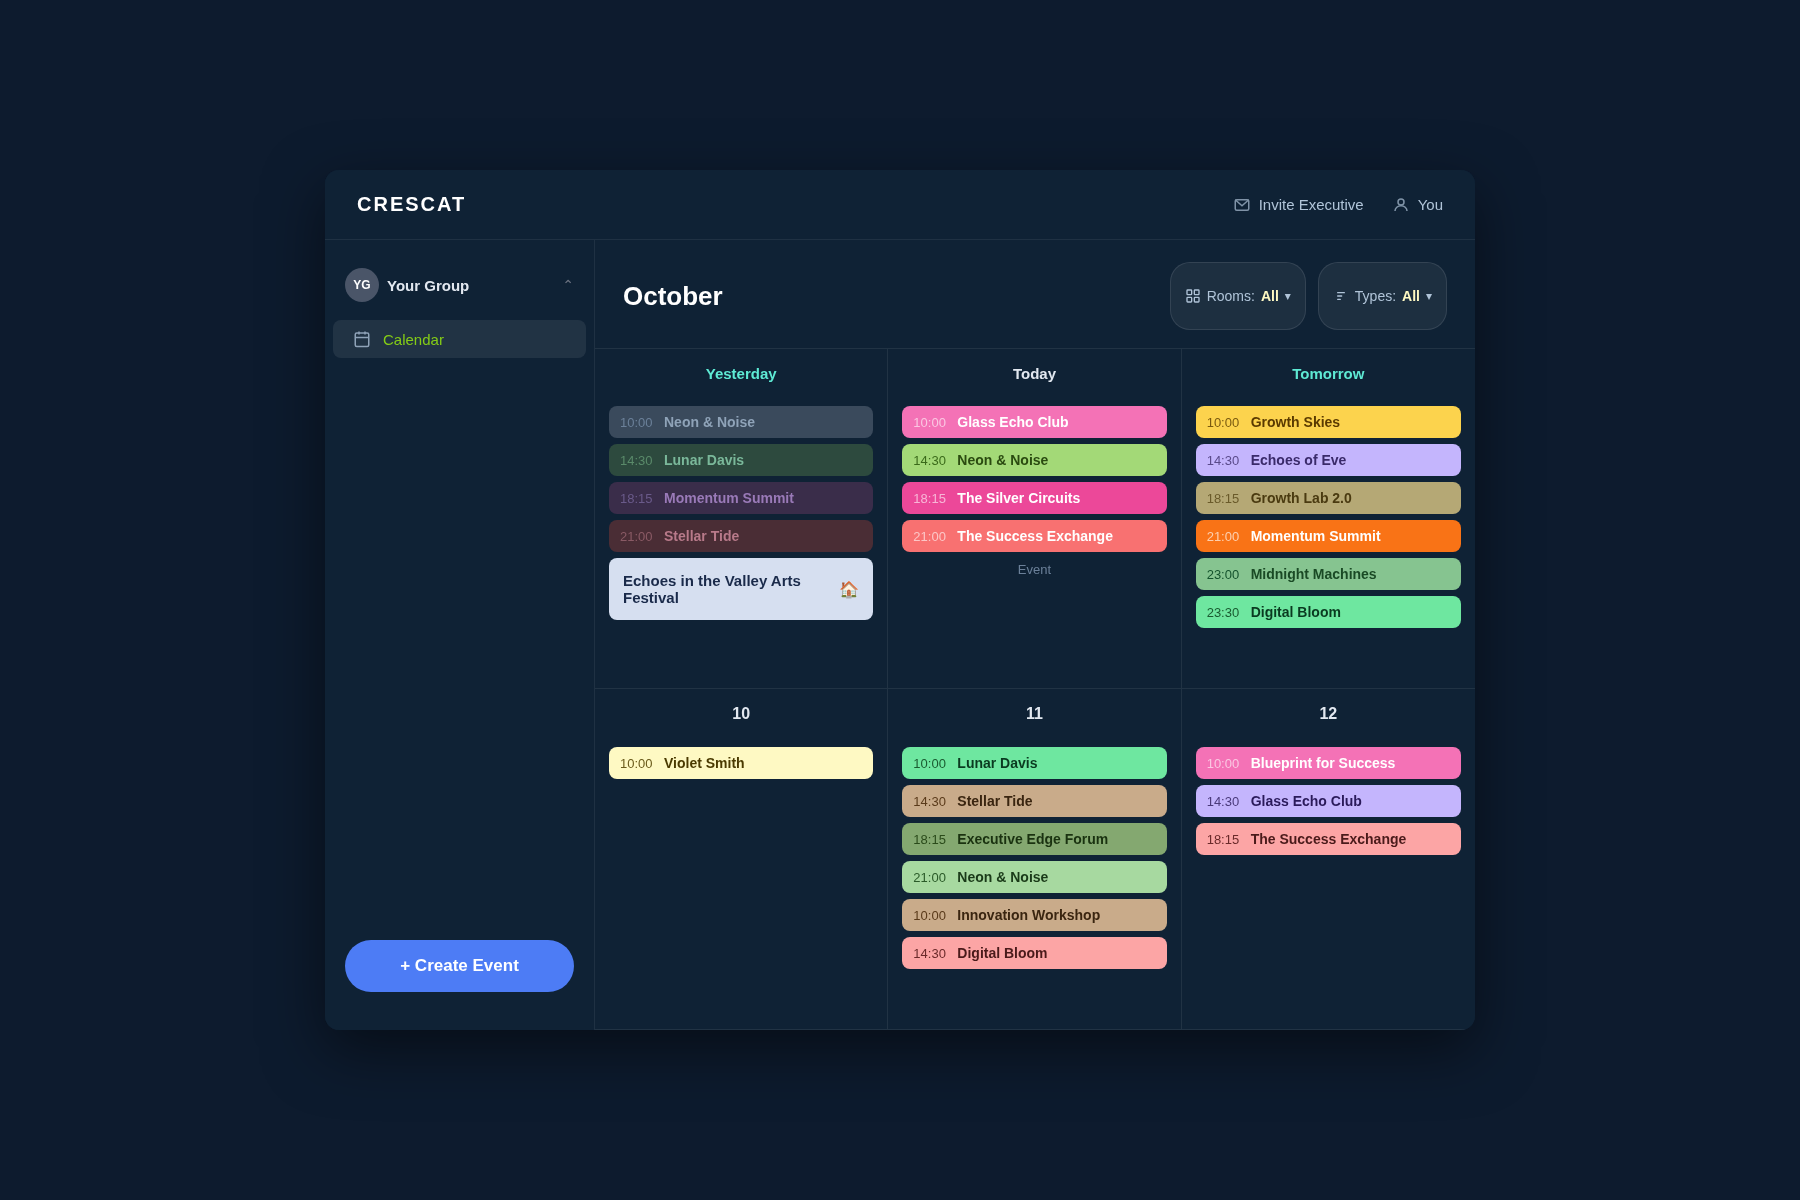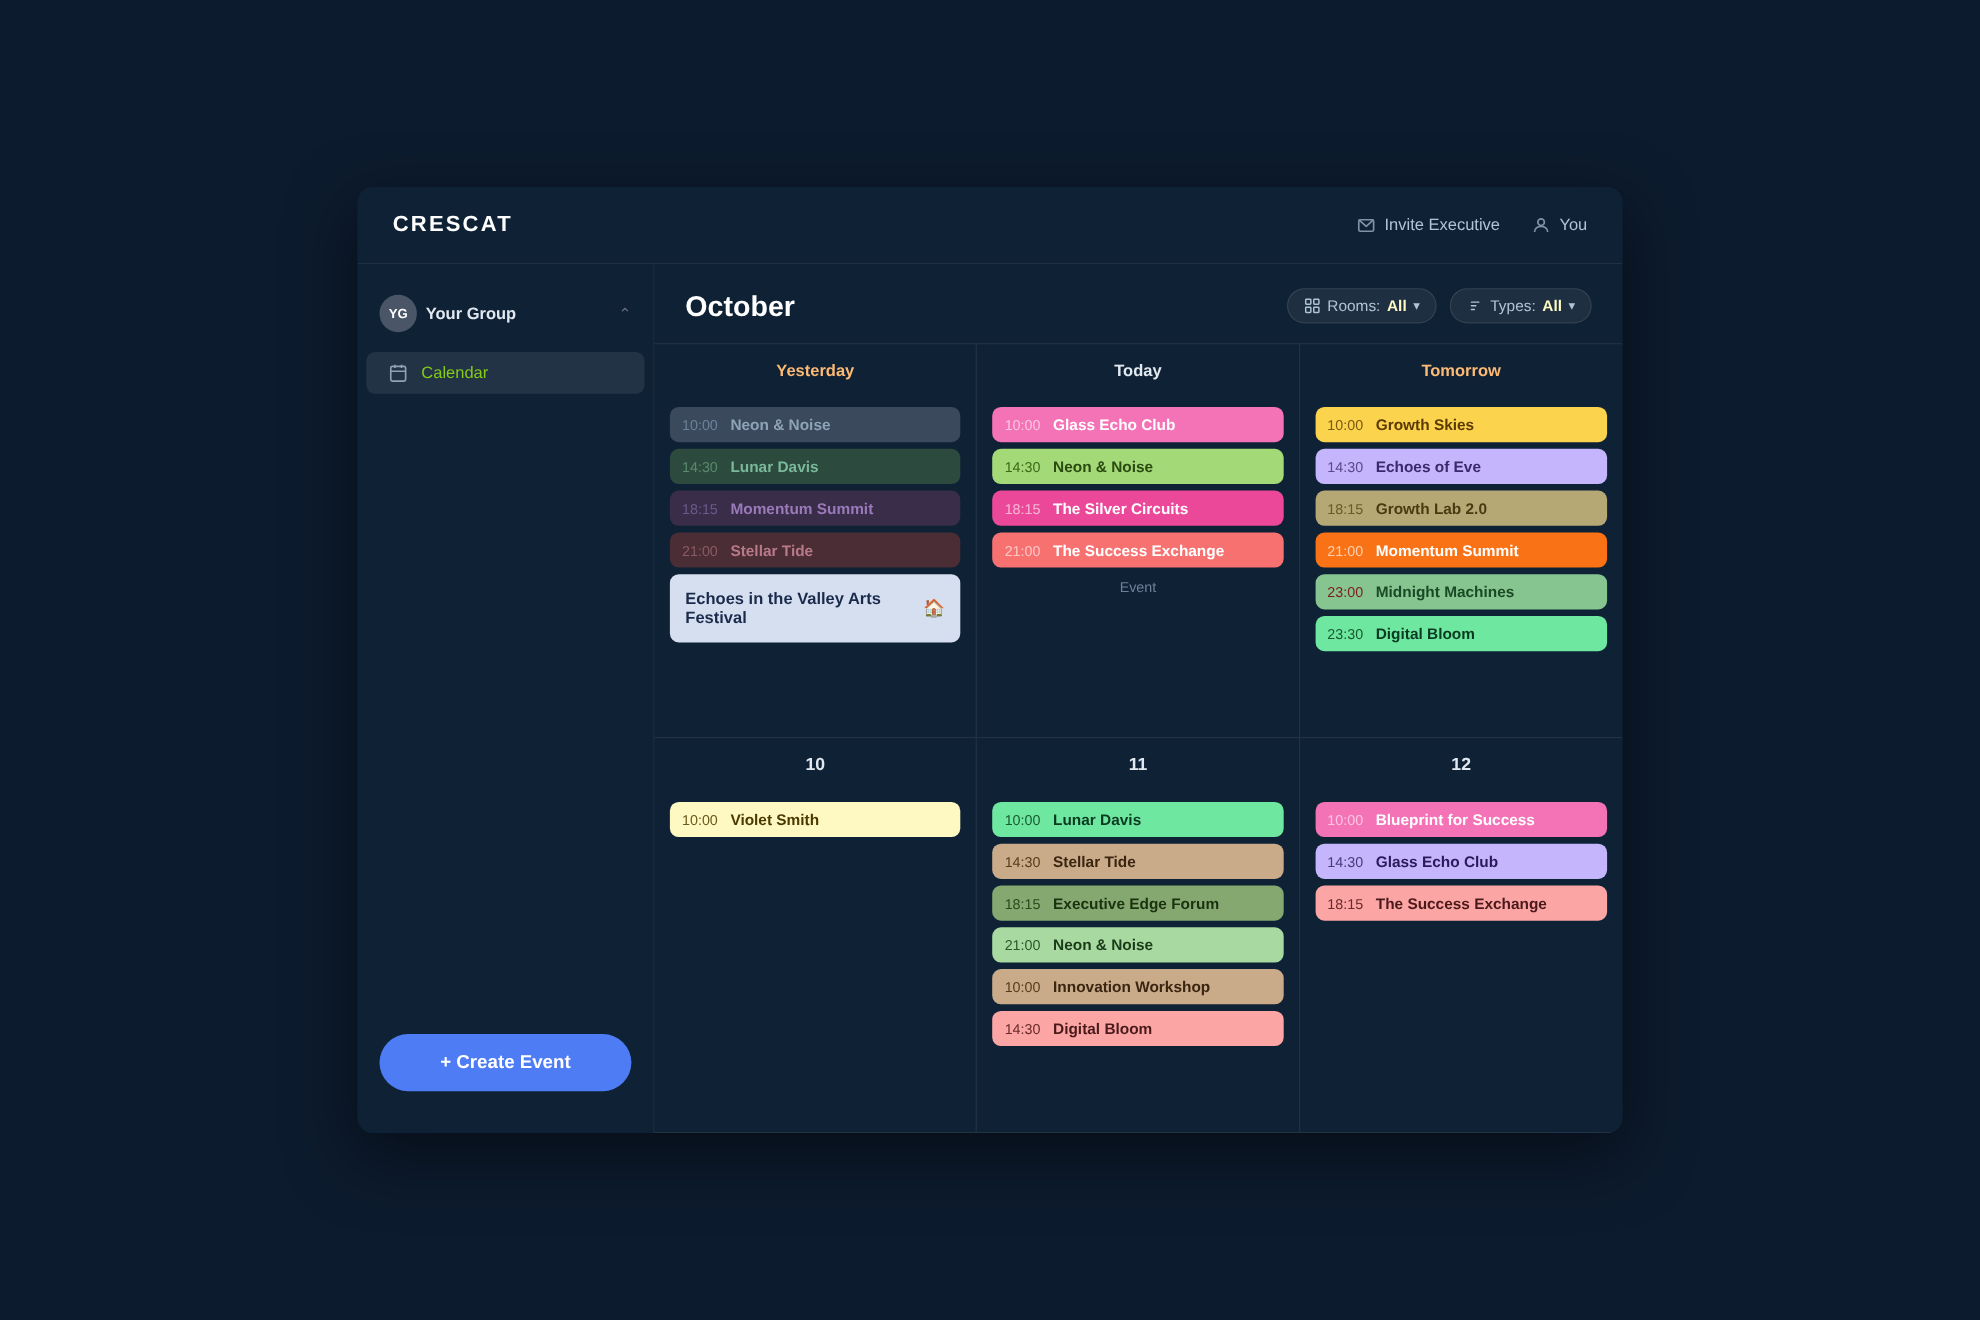--- a/index.html
+++ b/index.html
@@ -163,21 +163,21 @@
       display: flex;
       gap: 12px;
     }
     .filter-btn {
       display: flex;
       align-items: center;
       gap: 6px;
       background: rgba(255,255,255,0.06);
       border: 1px solid rgba(255,255,255,0.1);
       border-radius: 20px;
-      padding: 7px 14px;
+      padding: 25px 14px;
       color: #b0c4d8;
       font-size: 14px;
       cursor: pointer;
     }
     .filter-label { color: #fef9c3; font-weight: 600; }
     
     .calendar-grid {
       flex: 1;
       display: grid;
       grid-template-rows: auto auto;
@@ -190,21 +190,21 @@
     }
     .calendar-col {
       border-right: 1px solid rgba(255,255,255,0.08);
       padding: 16px 14px;
     }
     .calendar-col:last-child { border-right: none; }
     .col-header {
       text-align: center;
       font-size: 15px;
       font-weight: 600;
-      color: #fdba74;
+      color: #5eead4;
       margin-bottom: 14px;
       padding-bottom: 10px;
     }
     .col-header.today { color: #e2e8f0; }
     .col-header.day-num {
       color: #e2e8f0;
       font-size: 16px;
     }
     .event-chip {
       display: flex;
@@ -244,21 +244,21 @@
     
     .ev-yellow { background: #fcd34d; color: #5a3a00; }
     .ev-yellow .event-time { color: #7a5a10; }
     .ev-lavender { background: #c4b5fd; color: #3a2a6a; }
     .ev-lavender .event-time { color: #5a4a8a; }
     .ev-khaki { background: #b5a875; color: #4a3a10; }
     .ev-khaki .event-time { color: #6a5a2a; }
     .ev-orange { background: #f97316; color: #fff; }
     .ev-orange .event-time { color: rgba(255,255,255,0.65); }
     .ev-sage { background: #86c490; color: #1a4a25; }
-    .ev-sage .event-time { color: #7f1d1d; }
+    .ev-sage .event-time { color: #14532d; }
     .ev-green { background: #6ee7a0; color: #0a3a20; }
     .ev-green .event-time { color: #1a5a30; }
     
     .festival-banner {
       background: #d6dff0;
       border-radius: 8px;
       padding: 14px 14px;
       margin-bottom: 6px;
       display: flex;
       align-items: center;

